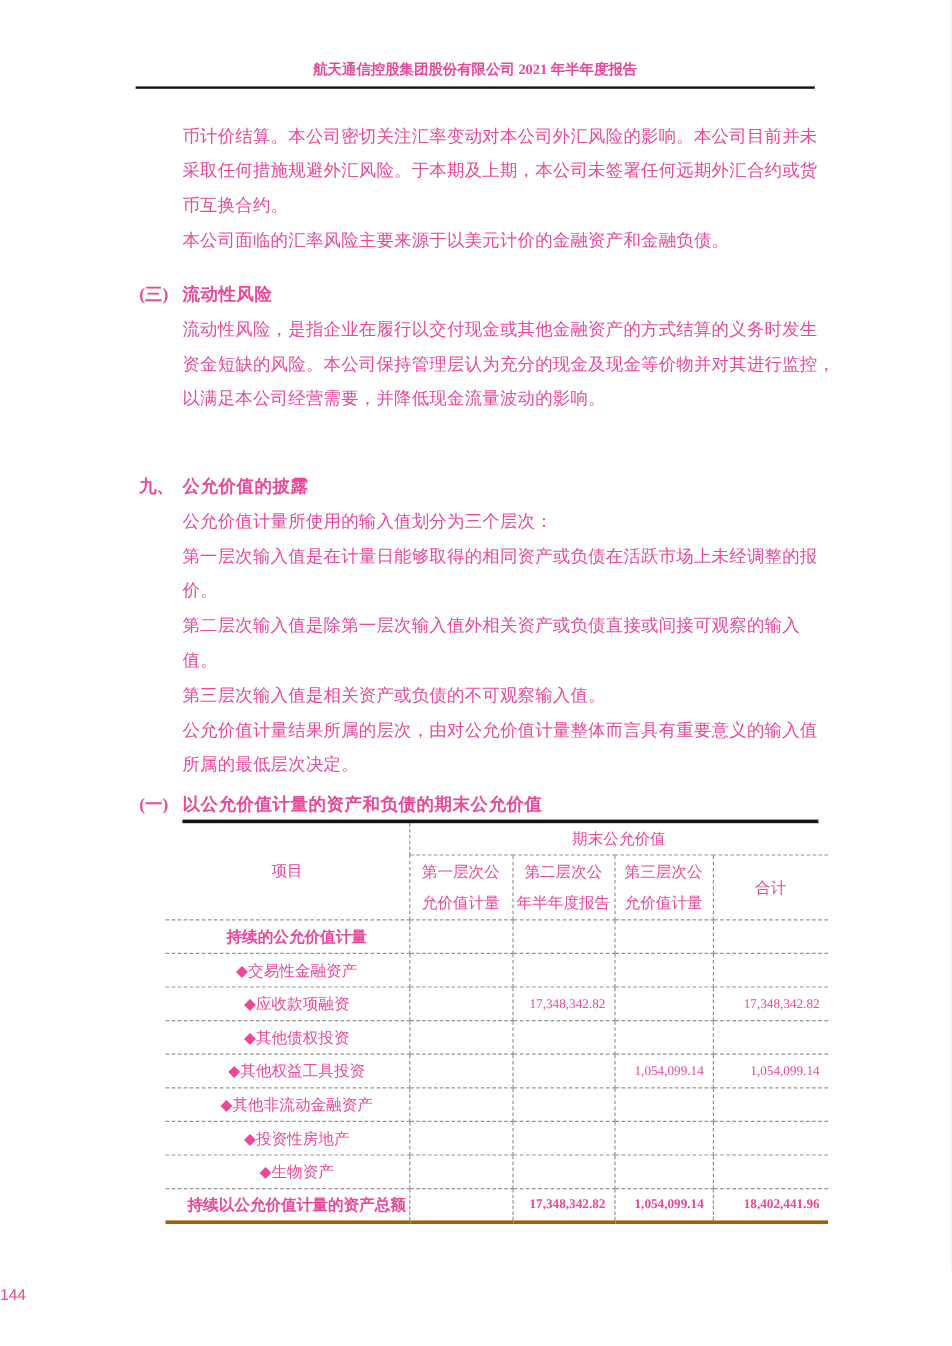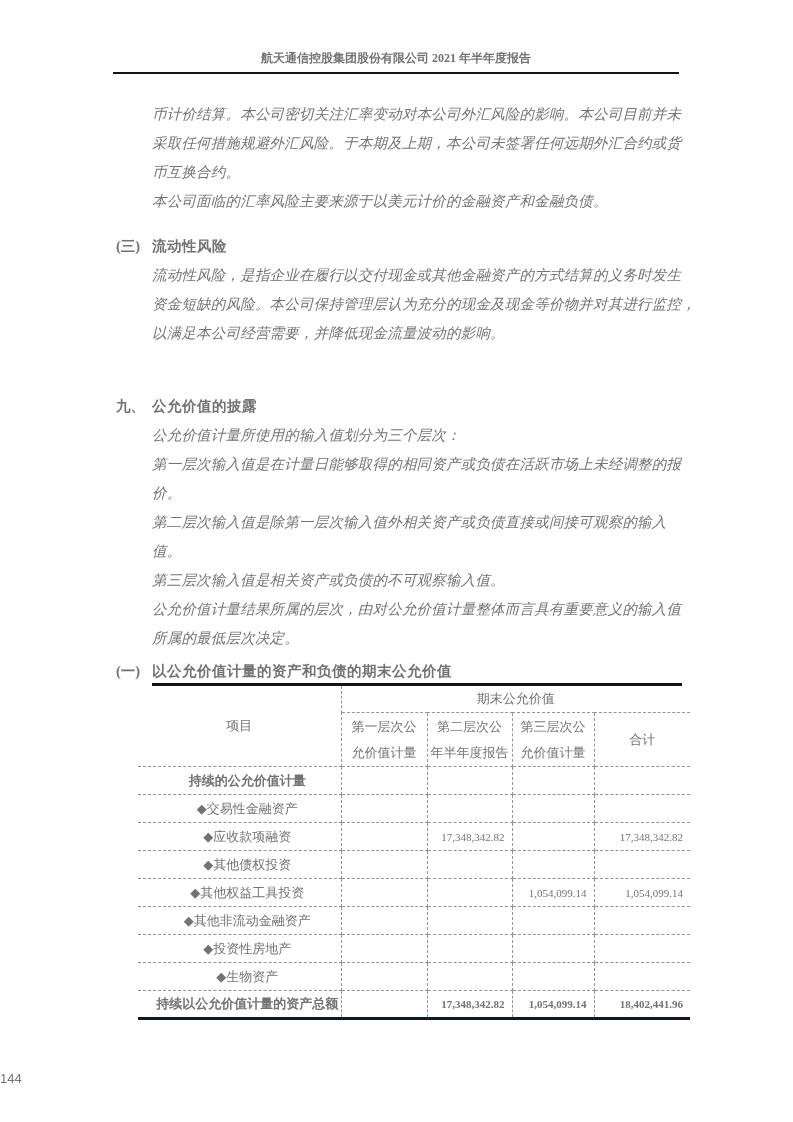--- a/index.html
+++ b/index.html
@@ -3,21 +3,21 @@
 <meta charset="utf-8">
 <style>
   * { margin: 0; padding: 0; box-sizing: border-box; }
   html, body { background: #e8e8e8; }
   .page {
     position: relative;
     width: 793px; height: 1122px;
     margin: 0 auto;
     background: #ffffff;
     font-family: "Liberation Serif", "DejaVu Serif", serif;
-    color: #737373;
+    color: #ec4899;
     overflow: hidden;
   }
   
   .doc-header {
     position: absolute;
     top: 51px; left: 113px; width: 566px;
     text-align: center;
     font-size: 12px; font-weight: 700;
     line-height: 15px;
     padding-bottom: 6px;
@@ -27,21 +27,20 @@
   .content {
     position: absolute;
     left: 152px; top: 100px; width: 523px;
     font-size: 14.5px;
   }
   .para .line {
     line-height: 29px;
     height: 29px;
     white-space: nowrap;
     letter-spacing: 0.2px;
-    font-style: italic;
   }
   .heading {
     position: relative;
     font-weight: 700;
     line-height: 29px;
     letter-spacing: 0.5px;
   }
   .sec-num {
     position: absolute;
     left: -36px; top: 0;
@@ -73,21 +72,21 @@
   .fv-table td, .fv-table th {
     border: 1px dashed #949494;
     font-weight: 400;
     vertical-align: middle;
     overflow: hidden;
   }
   
   .fv-table tr > *:first-child { border-left: none; }
   .fv-table tr > *:last-child  { border-right: none; }
   .fv-table tr.hrow1 > * { border-top: none; }
-  .fv-table tr.lastrow > td { border-bottom: 3px solid #0f172a; }
+  .fv-table tr.lastrow > td { border-bottom: 3px solid #a16207; }
   .fv-table tr.hrow1 { height: 26px; }
   .fv-table tr.hrow2 { height: 54px; }
   .fv-table tbody tr { height: 28px; }
   .fv-table th {
     text-align: center;
     font-size: 13px;
     white-space: pre-line;
     line-height: 26px;
     margin-top: 16px;
   }

